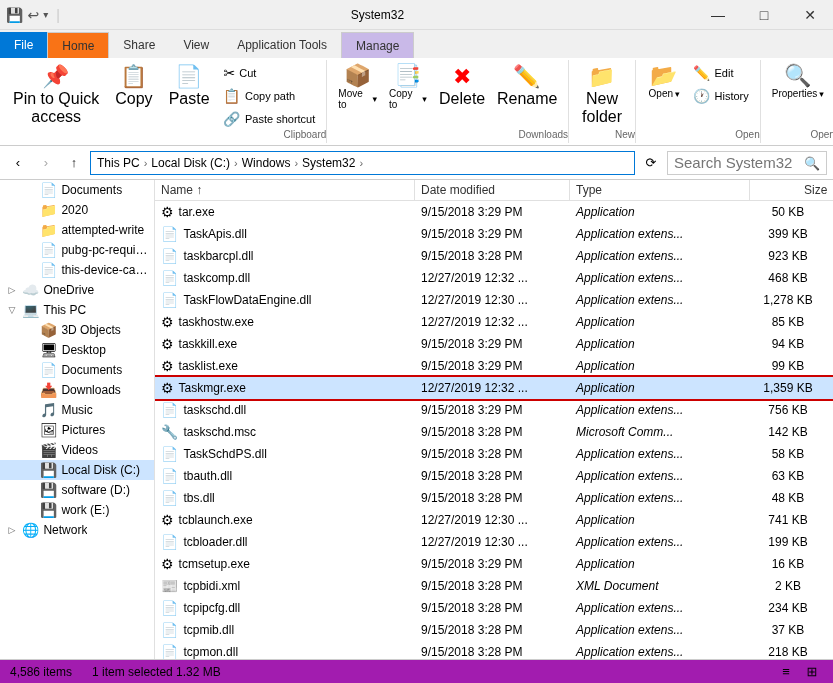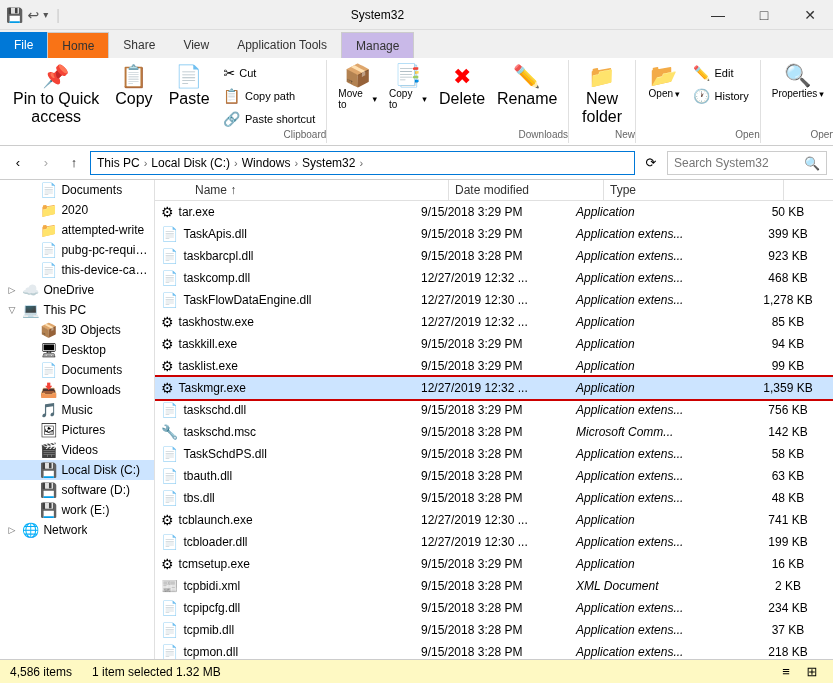--- a/index.html
+++ b/index.html
@@ -34,60 +34,60 @@
     .rb-large-split { display: flex; flex-direction: column; align-items: center; cursor: pointer; padding: 2px 4px; border: 1px solid transparent; min-width: 44px; }
     .rb-large-split .icon { font-size: 22px; line-height: 1; }
     .rb-large-split .label { font-size: 10px; margin-top: 1px; text-align: left; display: flex; align-items: center; gap: 2px; }
 
     
     #address-bar { background: white; height: 34px; display: flex; align-items: center; gap: 4px; border-bottom: 1px solid #ccc; padding: 0 6px; }
     .nav-btn { background: none; border: 1px solid transparent; width: 24px; height: 24px; cursor: pointer; border-radius: 2px; font-size: 13px; display: flex; align-items: center; justify-content: center; }
     .nav-btn:disabled { color: #aaa; cursor: default; }
     #address-path { flex: 1; height: 24px; border: 1px solid #0078d7; padding: 2px 6px; font-size: 12px; background: white; display: flex; align-items: center; gap: 4px; }
     .path-sep { color: #666; font-size: 11px; }
-    #search-box { width: 160px; height: 24px; border: 1px solid #ccc; padding: 2px 24px 2px 6px; font-size: 12px; position: relative; }
+    #search-box { width: 160px; height: 24px; border: 1px solid #ccc; padding: 2px 24px 2px 6px; font-size: 15px; position: relative; }
     .search-wrapper { position: relative; }
     .search-icon-inner { position: absolute; right: 6px; top: 50%; transform: translateY(-50%); color: #666; font-size: 13px; }
 
     
     #main { display: flex; height: calc(683px - 30px - 28px - 88px - 34px - 24px); }
 
     
     #sidebar { width: 155px; background: white; border-right: 1px solid #e0e0e0; overflow-y: auto; overflow-x: hidden; flex-shrink: 0; }
     .sidebar-item { display: flex; align-items: center; gap: 4px; padding: 2px 4px 2px 12px; cursor: pointer; white-space: nowrap; overflow: hidden; }
     .sidebar-item .expander { width: 12px; font-size: 9px; color: #666; text-align: center; flex-shrink: 0; }
     .sidebar-item .icon { font-size: 14px; flex-shrink: 0; }
     .sidebar-item .label { font-size: 12px; overflow: hidden; text-overflow: ellipsis; }
     .sidebar-item.selected { background: #cce4ff; }
     .indent-1 { padding-left: 24px; }
 
     
     #file-list { flex: 1; overflow: auto; background: white; }
     #file-header { display: flex; align-items: center; background: white; border-bottom: 1px solid #e0e0e0; position: sticky; top: 0; z-index: 10; }
     .col-header { font-size: 12px; color: #333; padding: 3px 6px; cursor: pointer; white-space: nowrap; border-right: 1px solid #e0e0e0; }
-    .col-name { width: 260px; flex-shrink: 0; margin-left: 34px; }
+    .col-name { width: 260px; flex-shrink: 0; }
     .col-modified { width: 155px; flex-shrink: 0; }
     .col-type { width: 180px; flex-shrink: 0; }
     .col-size { width: 80px; flex-shrink: 0; margin-left: 48px; }
     .file-row { display: flex; align-items: center; height: 22px; cursor: pointer; }
     .file-row.selected { background: #cce4ff; outline: 1px solid #0078d7; }
     .file-cell { font-size: 12px; padding: 2px 6px; white-space: nowrap; overflow: hidden; text-overflow: ellipsis; }
     .file-name-cell { width: 260px; flex-shrink: 0; display: flex; align-items: center; gap: 5px; }
     .file-icon { font-size: 14px; flex-shrink: 0; }
     .file-modified { width: 155px; flex-shrink: 0; }
     .file-type { width: 180px; flex-shrink: 0; font-style: italic; }
     .file-size { width: 80px; flex-shrink: 0; text-align: center; padding-right: 10px; }
 
     
     #file-list::-webkit-scrollbar { width: 12px; }
     #file-list::-webkit-scrollbar-track { background: #f0f0f0; }
     #file-list::-webkit-scrollbar-thumb { background: #c0c0c0; }
 
     
-    #status-bar { background: #fef9c3; height: 24px; border-top: 1px solid #ccc; display: flex; align-items: center; padding: 0 10px; gap: 20px; font-size: 12px; }
+    #status-bar { background: #a21caf; height: 24px; border-top: 1px solid #ccc; display: flex; align-items: center; padding: 0 10px; gap: 20px; font-size: 12px; }
     .status-right { margin-left: auto; display: flex; gap: 4px; }
     .view-btn { background: none; border: 1px solid transparent; width: 22px; height: 18px; cursor: pointer; font-size: 13px; display: flex; align-items: center; justify-content: center; }
   </style>
 </head>
 <body>
 
 <div id="title-bar">
   <div class="quick-access-icons">
     <span>💾</span>
     <span>↩</span>

